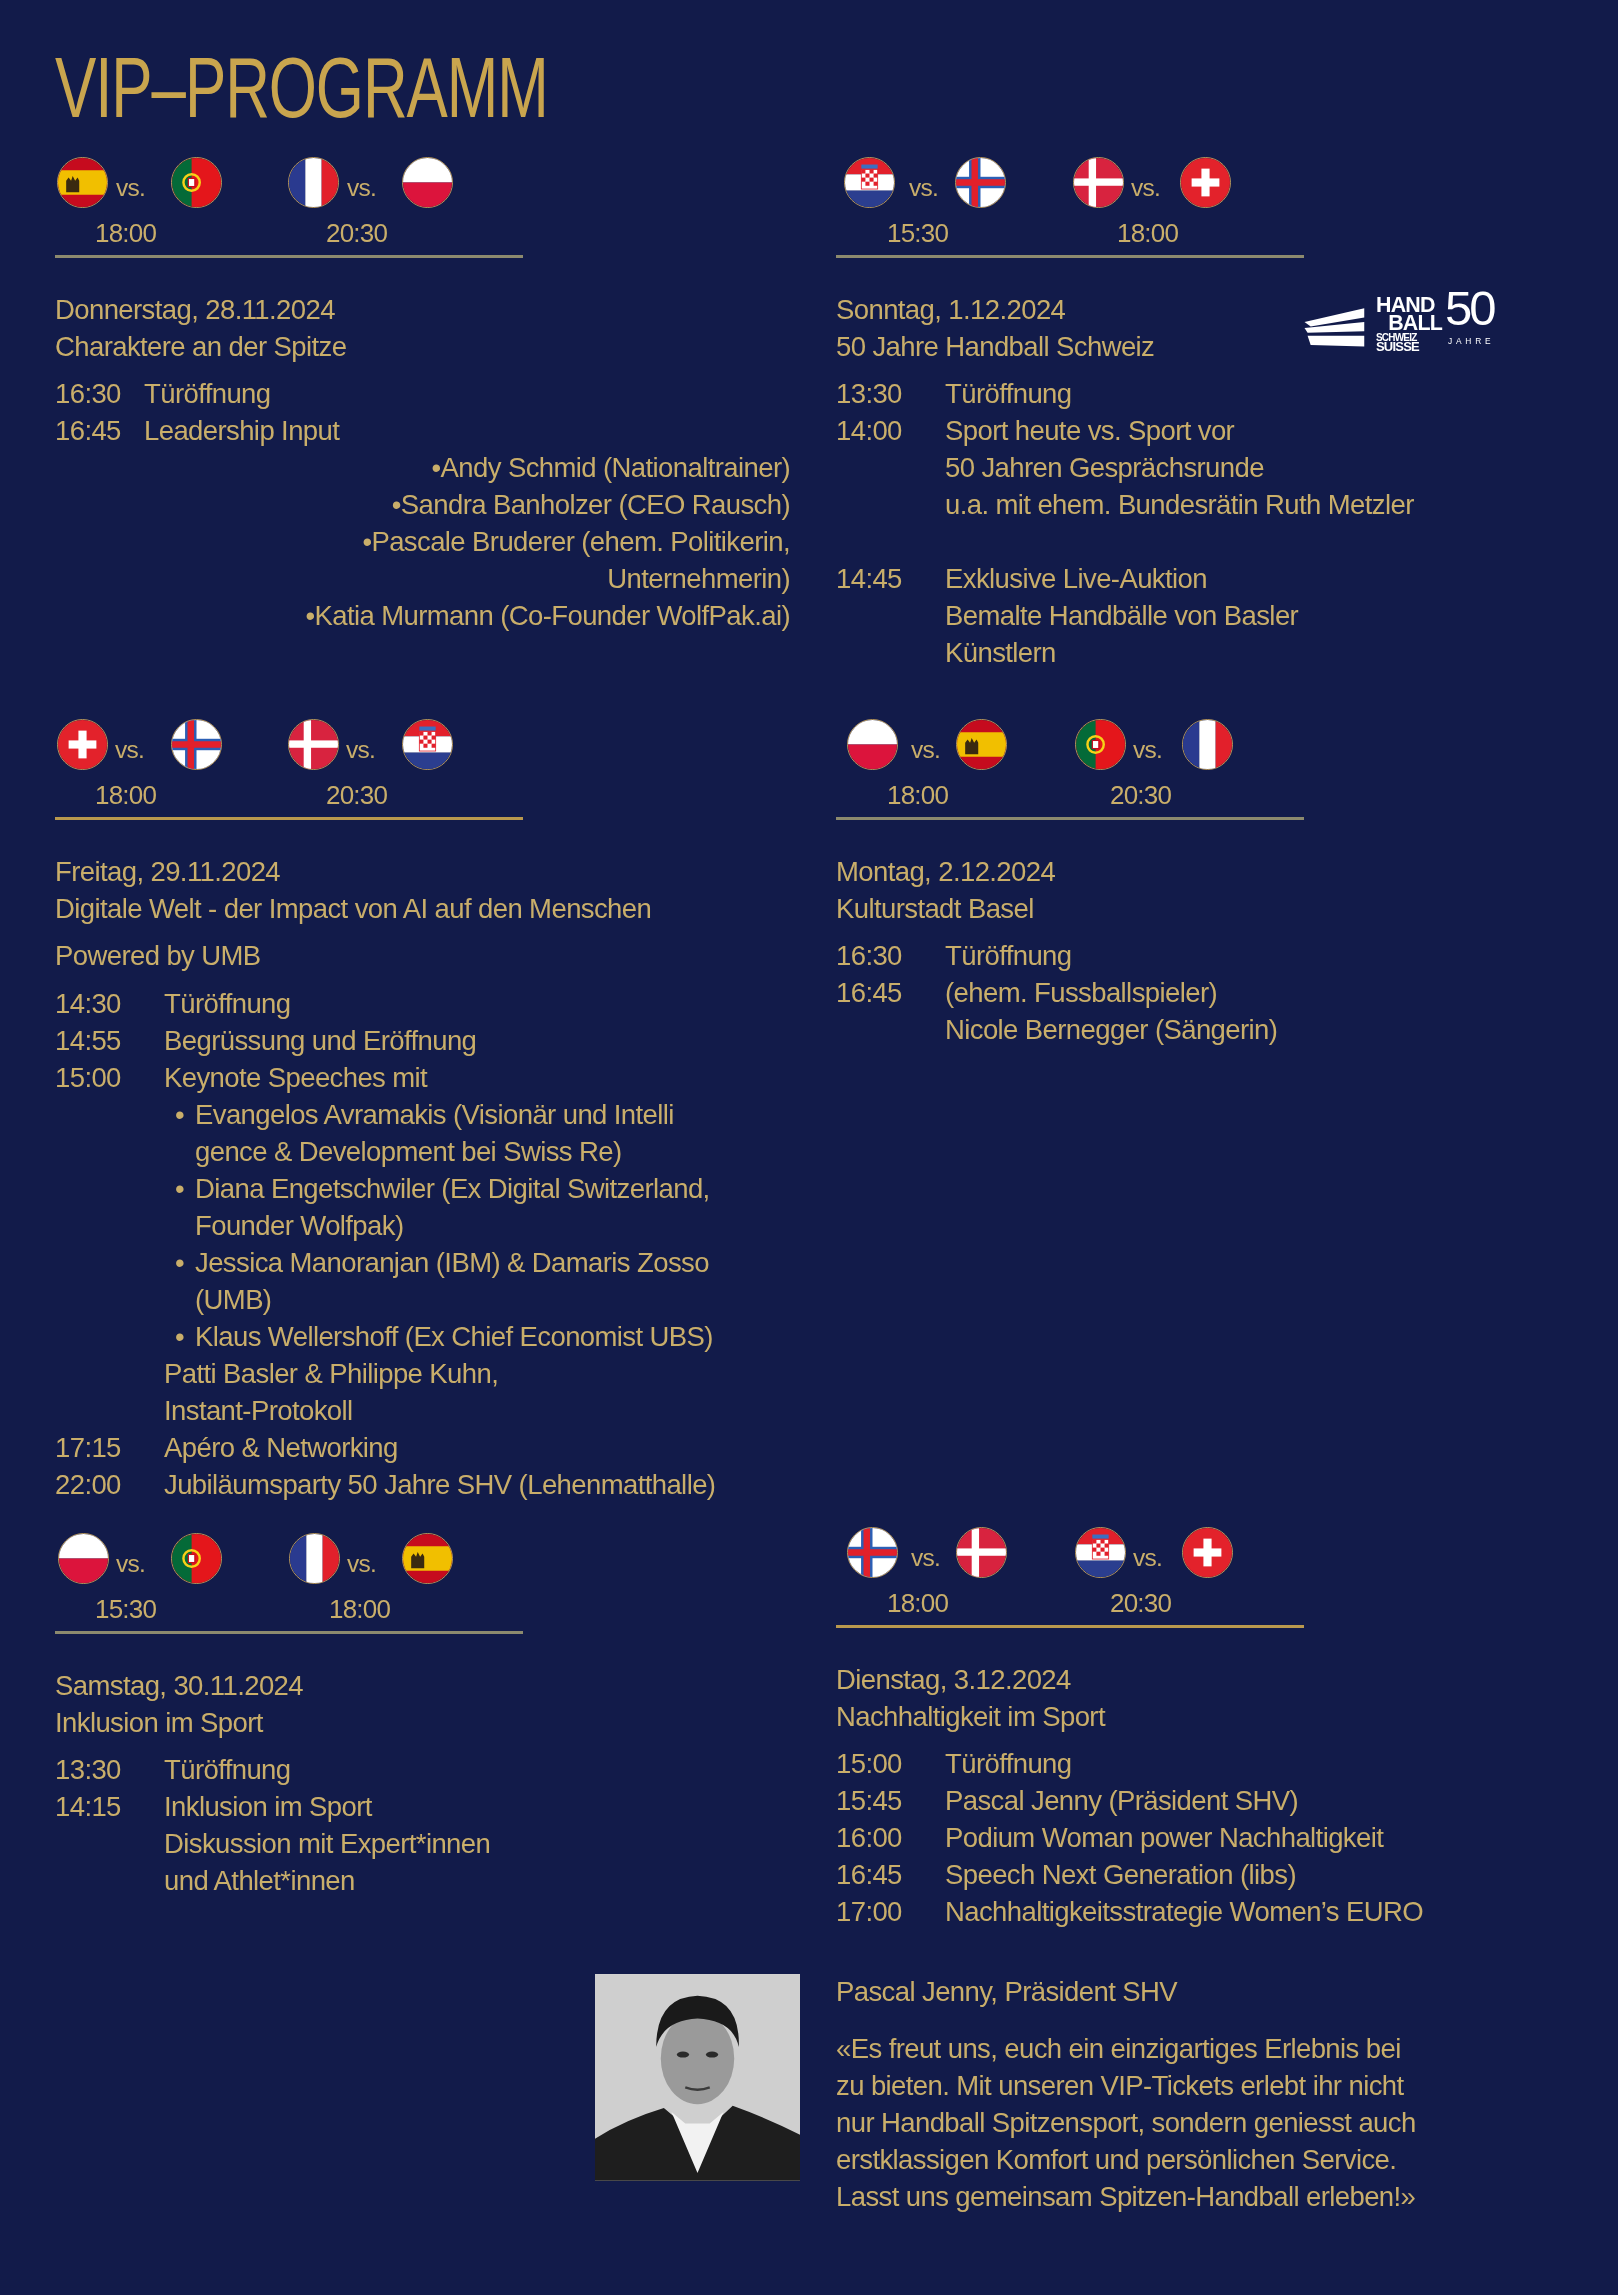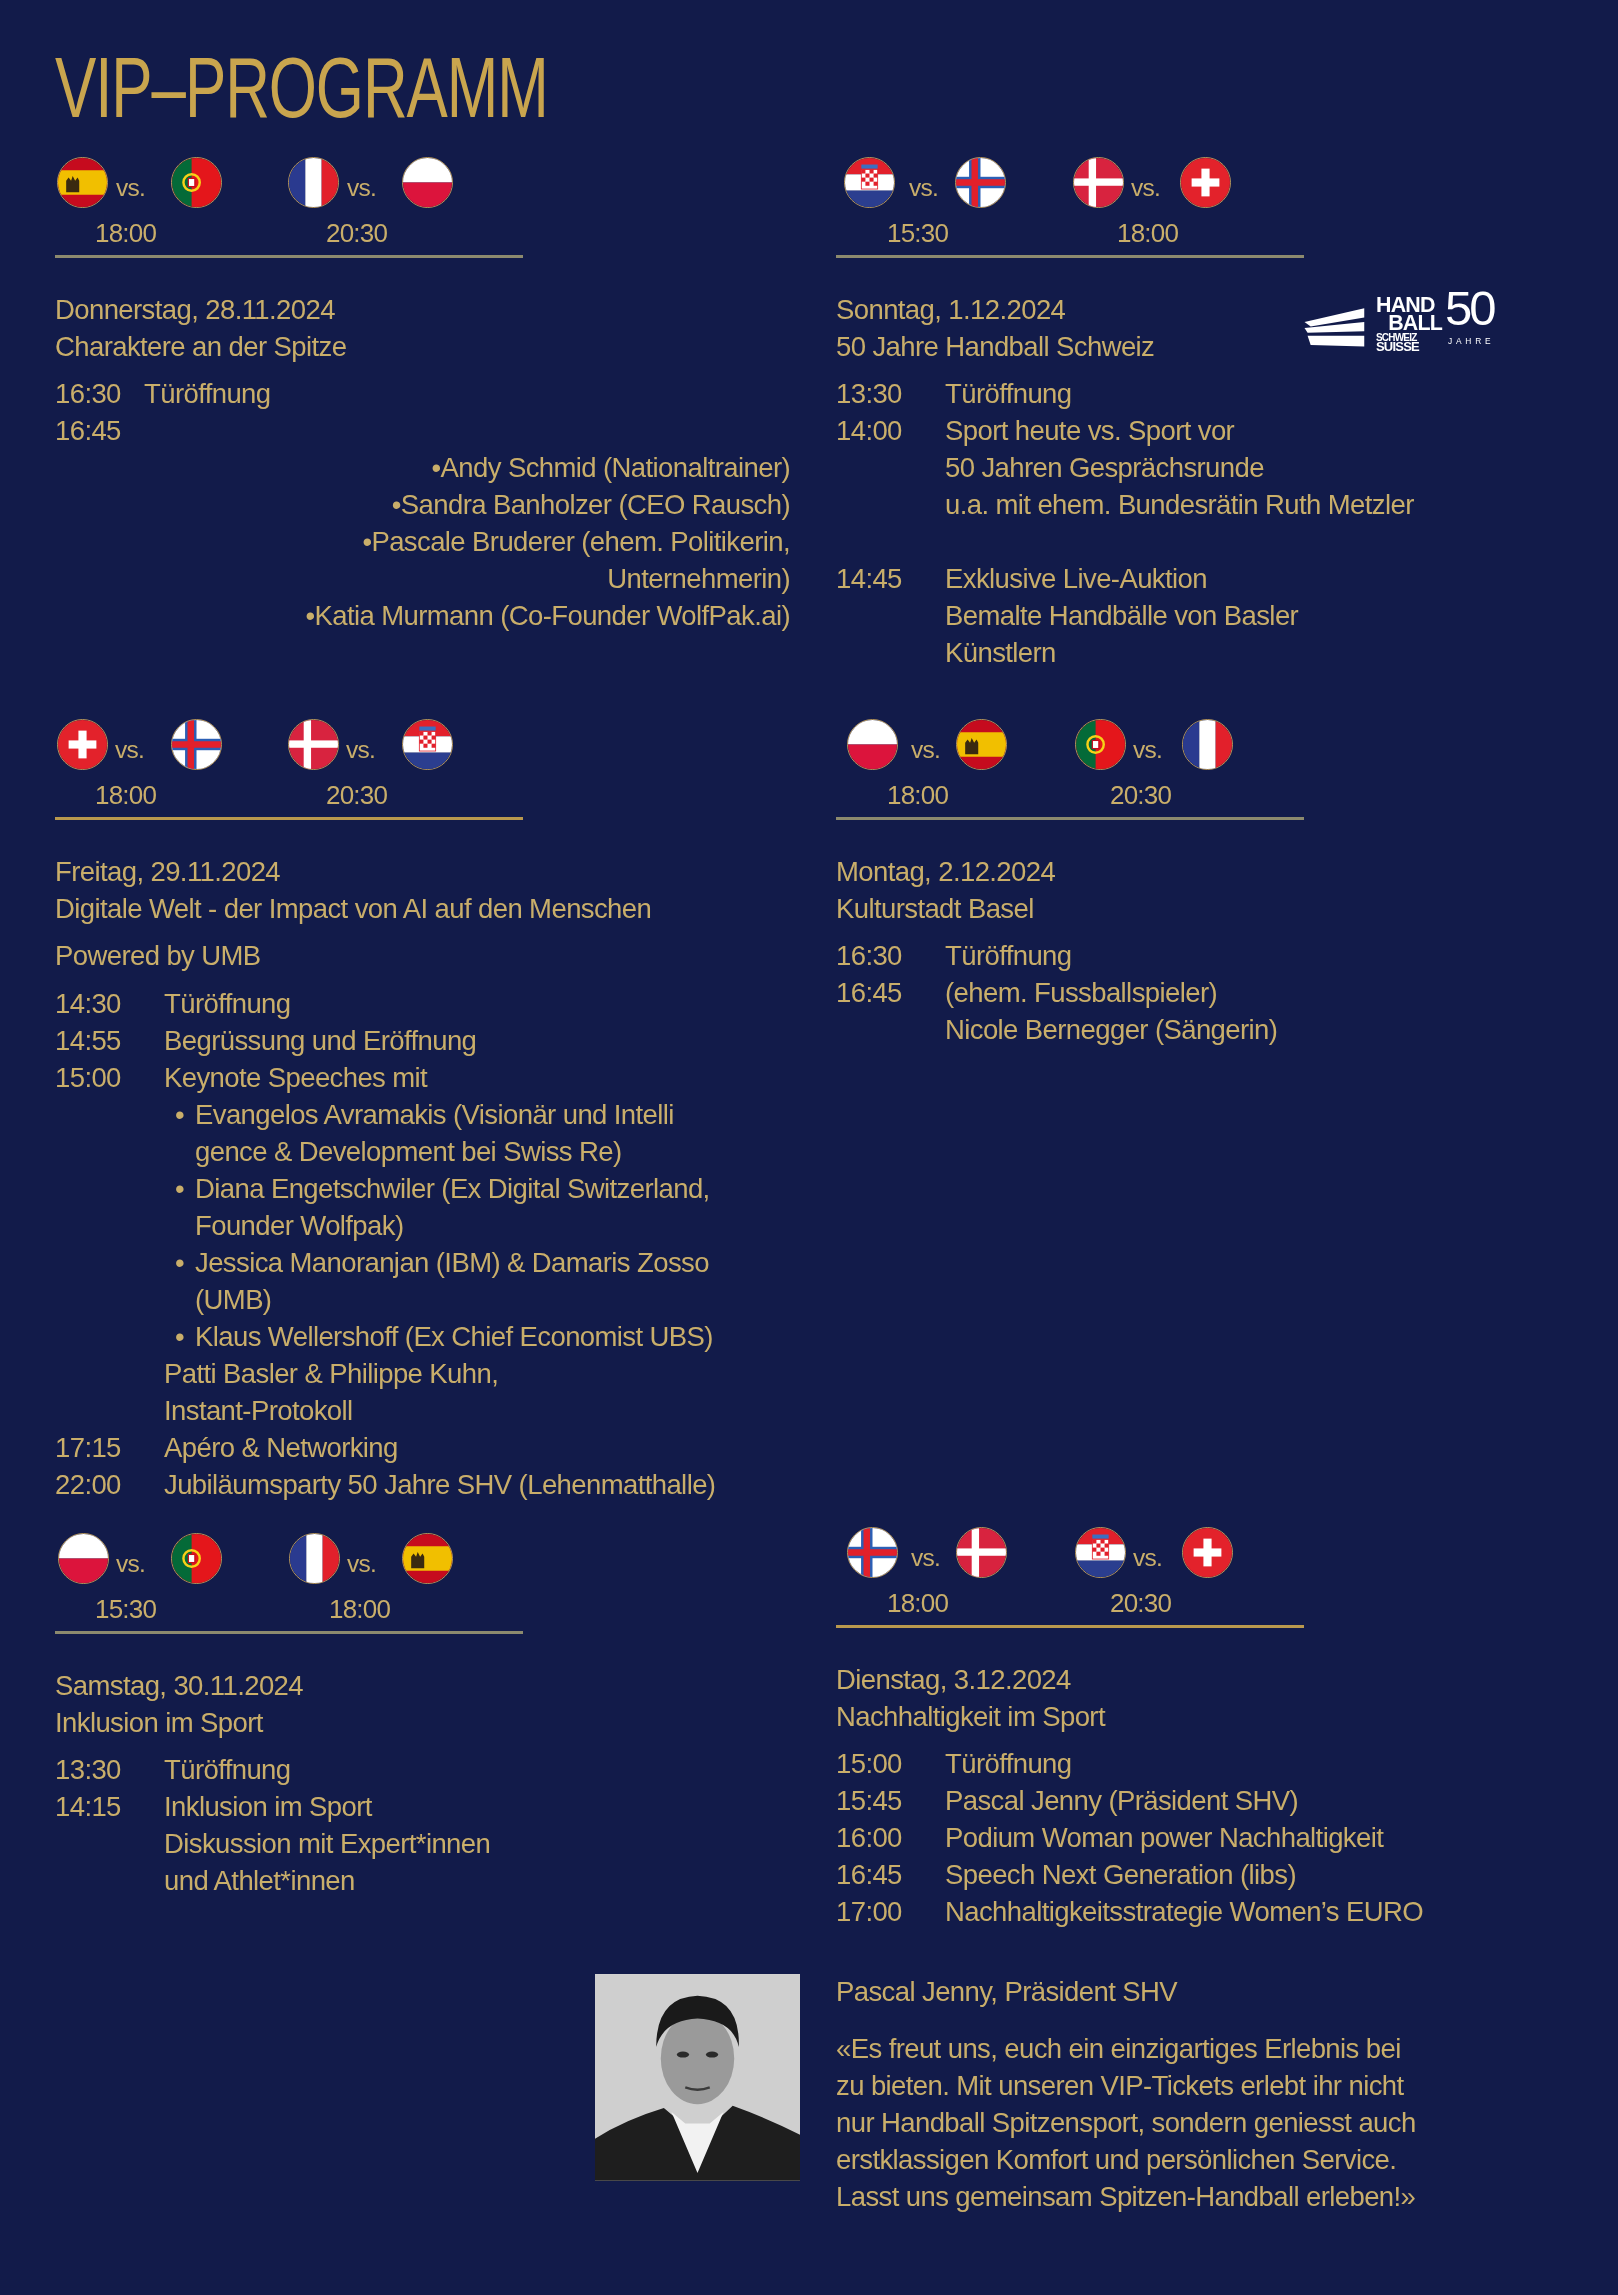--- a/index.html
+++ b/index.html
@@ -152,20 +152,21 @@
   <div class="day day-head">Donnerstag, 28.11.2024</div>
   <div class="day">Charaktere an der Spitze</div>
   <div class="gap"></div>
   <div class="day">
     <div class="row">
       <span class="t narrow">16:30</span>
       <span class="desc">Türöffnung</span>
     </div>
     <div class="row">
       <span class="t narrow">16:45</span>
+      <span class="desc">Leadership Input</span>
     </div>
     <div style="padding-left:89px;text-align:right;">
       <div class="bul"><span class="b">•</span><span>Andy Schmid (Nationaltrainer)</span></div>
       <div class="bul"><span class="b">•</span><span>Sandra Banholzer (CEO Rausch)</span></div>
       <div class="bul"><span class="b">•</span><span>Pascale Bruderer (ehem. Politikerin,</span></div>
       <div class="bul"><span class="b"></span><span>Unternehmerin)</span></div>
       <div class="bul"><span class="b">•</span><span>Katia Murmann (Co-Founder WolfPak.ai)</span></div>
     </div>
   </div>
 </div>

